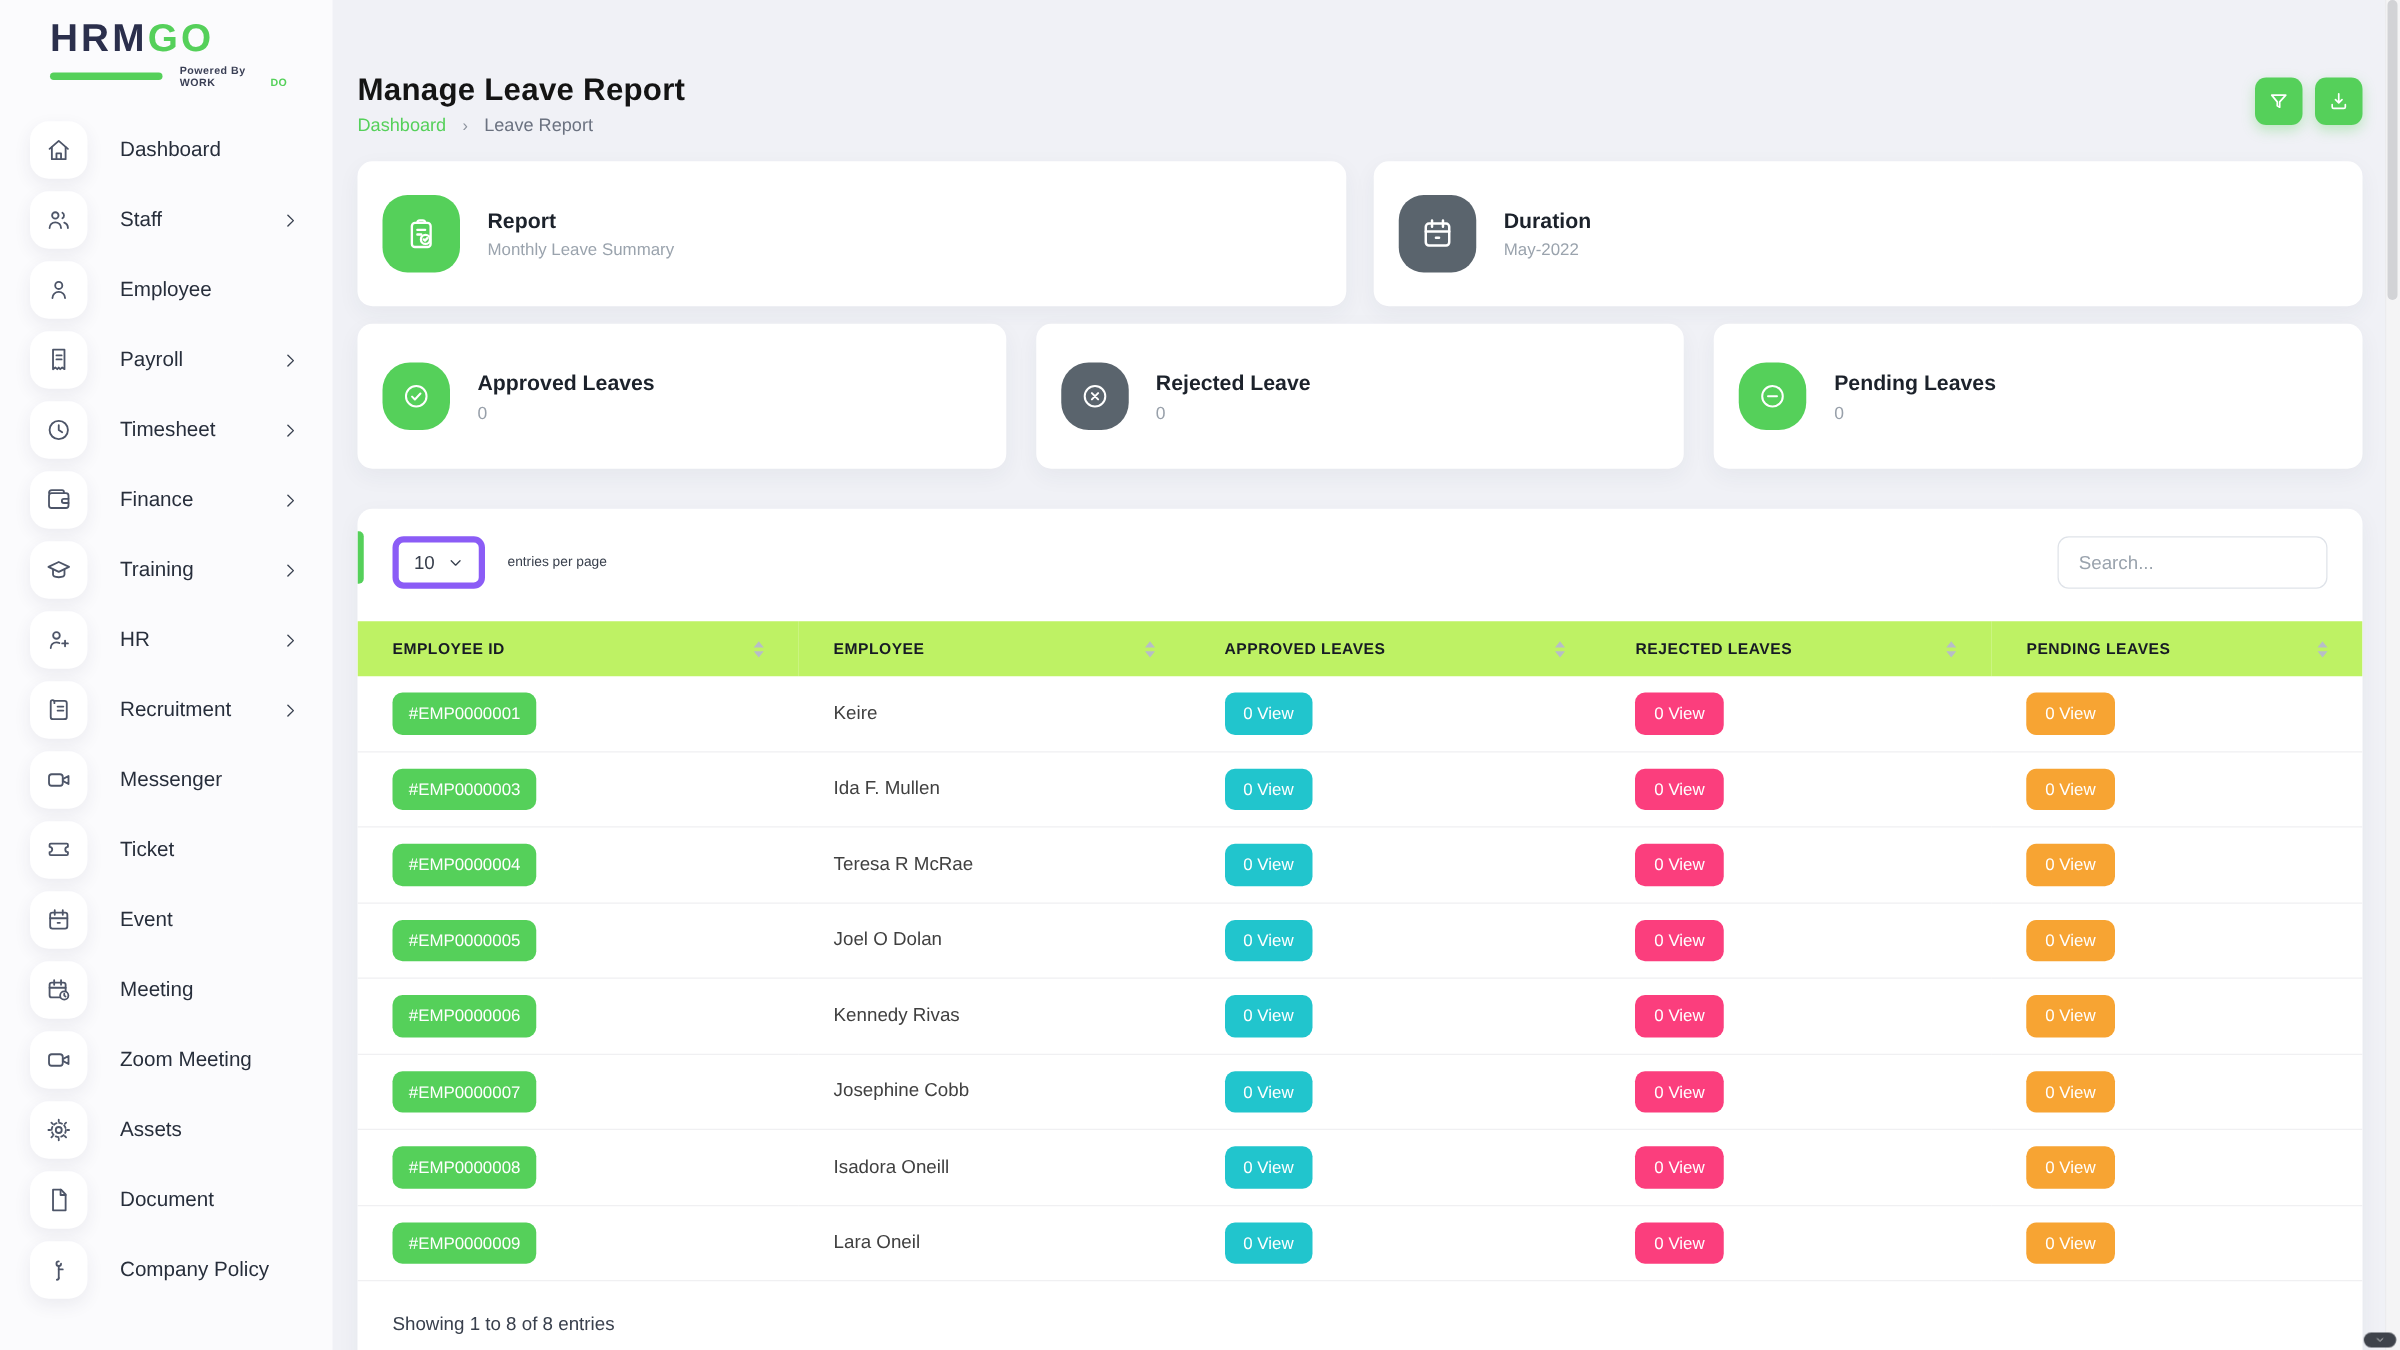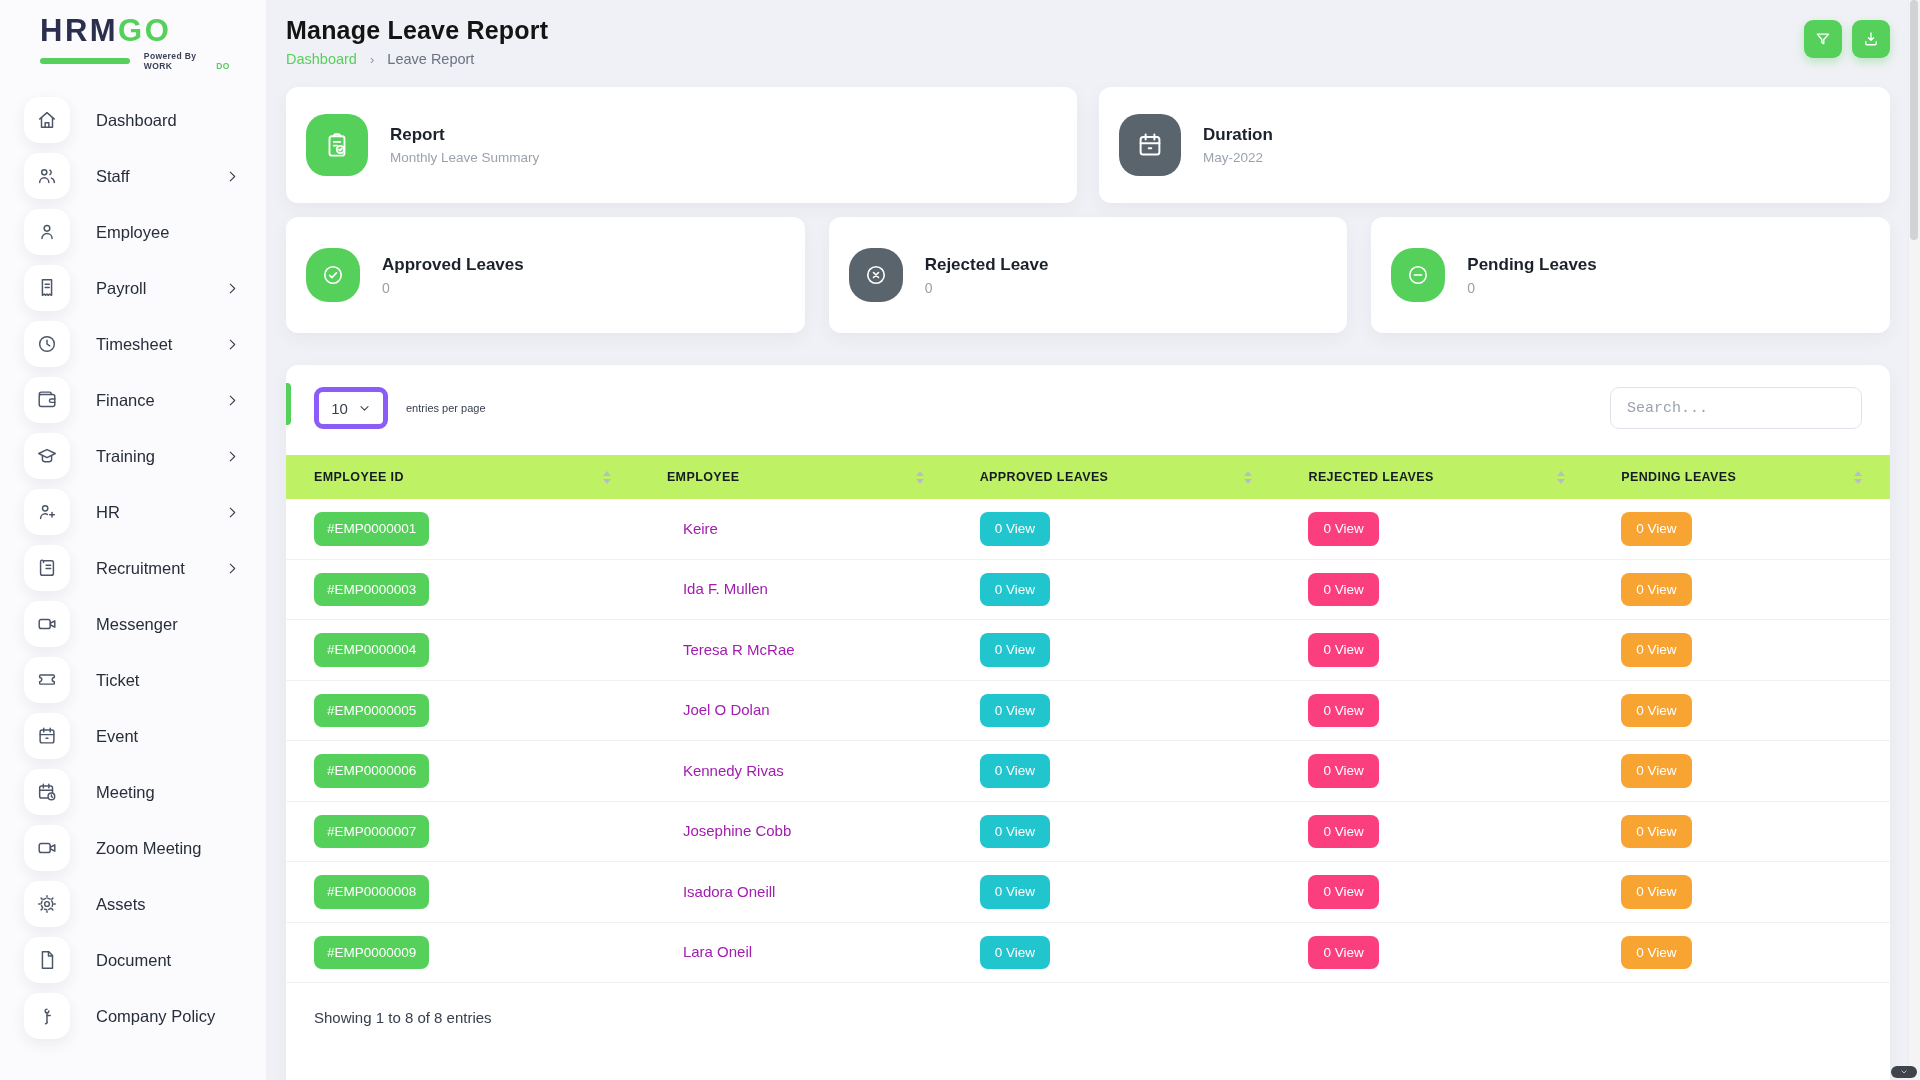--- a/index.html
+++ b/index.html
@@ -32,21 +32,21 @@
     display:flex; align-items:center; justify-content:center;
     color:#4d5568; flex:0 0 46px; margin-right:26px;
   }
   .icon-tile svg { width:22px; height:22px; }
   .side-label { font-size:16.5px; font-weight:500; color:#272e3b; flex:1; }
   .side-chevron { color:#3a4250; display:flex; }
   .side-chevron svg { width:15px; height:15px; }
 
   
   .main { flex:1; padding:16px 30px 0 20px; overflow:hidden; }
-  .page-head { display:flex; justify-content:space-between; align-items:flex-start; margin-bottom:20px; }
+  .page-head { display:flex; justify-content:space-between; align-items:flex-start; margin-bottom:20px;margin-top:42px; }
   .page-title { font-size:25px; font-weight:700; color:#141414; letter-spacing:.2px; }
   .breadcrumb { margin-top:6px; font-size:14.5px; }
   .crumb-link { color:var(--accent); cursor:pointer; }
   .crumb-sep { color:#8d939e; margin:0 9px; font-size:13px; }
   .crumb-current { color:#6b7280; }
   .head-actions { display:flex; gap:10px; margin-top:4px; }
   .action-btn {
     width:38px; height:38px; border-radius:9px; border:none; background:var(--accent);
     color:#fff; display:flex; align-items:center; justify-content:center; cursor:pointer;
     box-shadow:0 4px 10px rgba(85,208,90,.35);
@@ -82,23 +82,23 @@
   .table-controls { display:flex; justify-content:space-between; align-items:center; padding:0 28px; margin-bottom:26px; }
   .left-controls { display:flex; align-items:center; }
   .entries-select {
     width:74px; height:42px; border:5px solid #8b5cf6; border-radius:9px;
     display:flex; align-items:center; justify-content:center; gap:10px;
     font-size:15px; color:#39404d; cursor:pointer; background:#fff;
   }
   .entries-select svg { width:13px; height:13px; color:#3a4250; }
   .entries-label { font-size:11px; color:#39404d; margin-left:18px; }
   .search-input {
-    width:252px; height:42px; border:1px solid #dfe3e9; border-radius:9px;
+    width:216px; height:42px; border:1px solid #dfe3e9; border-radius:9px;
     padding:0 16px; font-size:15px; color:#39404d; outline:none;
-    font-family:Liberation Mono, monospace; background:#fff;
+    font-family:Liberation Sans, sans-serif; background:#fff;
   }
   .search-input::placeholder { color:#9aa3ad; }
 
   table { width:100%; border-collapse:collapse; }
   thead tr { background:#bef264; }
   th { padding:15px 28px; text-align:left; }
   .th-inner { display:flex; align-items:center; justify-content:space-between; }
   .th-label { font-size:12.5px; font-weight:700; color:#171b24; letter-spacing:.4px; text-transform:uppercase; }
   .sort { display:flex; flex-direction:column; gap:3px; cursor:pointer; }
   .sort i { display:block; width:0; height:0; }
@@ -108,21 +108,21 @@
   td { padding:13px 28px; }
   .col-id { width:22%; } .col-name { width:19.5%; } .col-appr { width:20.5%; } .col-rej { width:19.5%; } .col-pend { width:18.5%; }
   .badge {
     display:inline-block; border-radius:8px; color:#fff; font-size:13.5px; font-weight:500;
     padding:10px 13px; cursor:pointer; line-height:1;
   }
   .badge-id { background:var(--accent); }
   .badge-cyan { background:var(--cyan); padding:10px 15px; }
   .badge-pink { background:var(--pink); padding:10px 15px; }
   .badge-orange { background:var(--orange); padding:10px 15px; }
-  .emp-name { font-size:15px; color:#a21caf;margin-left:16px; }
+  .emp-name { font-size:15px; color:#404040; }
   .table-footer { padding:26px 28px; font-size:15px; color:#39404d; }
 
   
   .scroll-track { position:fixed; right:0; top:0; width:12px; height:100%; background:#f4f4f5; border-left:1px solid #ececee; }
   .scroll-thumb { position:absolute; right:2px; top:0; width:8px; height:240px; background:#d2d3d6; border-radius:4px; cursor:pointer; }
   .scroll-corner {
     position:fixed; right:3px; bottom:2px; width:26px; height:12px; background:#3f434b; border-radius:6px;
     display:flex; align-items:center; justify-content:center; color:#fff; cursor:pointer;
   }
   .scroll-corner svg { width:8px; height:8px; }

